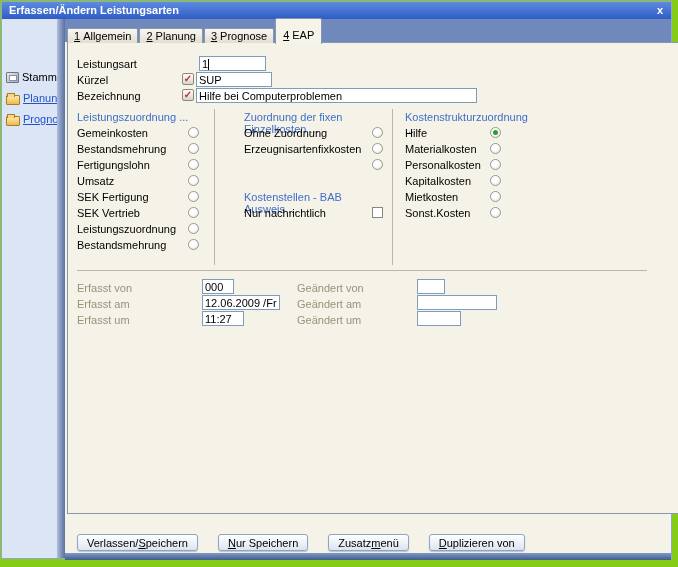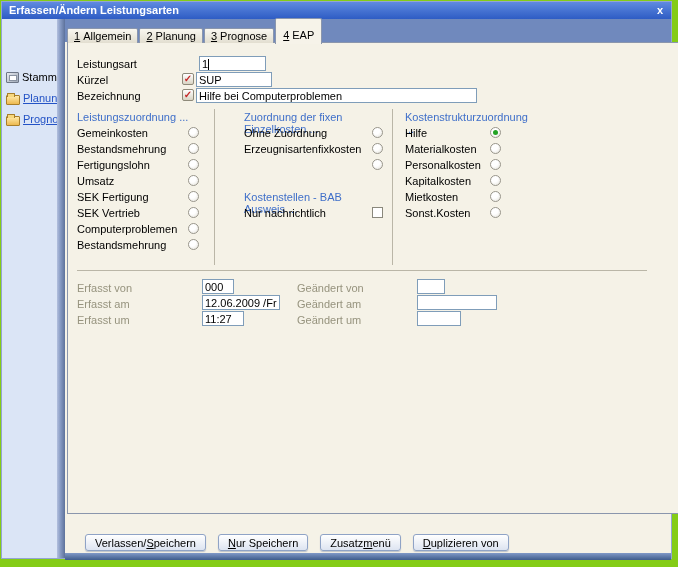--- a/index.html
+++ b/index.html
@@ -63,21 +63,21 @@
 
   .col { position:absolute; }
   .orow { position:absolute; height:14px; width:100%; cursor:default; }
   .orow .olabel { position:absolute; left:0; top:0; }
   .radio { position:absolute; top:0; width:11px; height:11px; border:1px solid #99968c; border-radius:50%;
            background:radial-gradient(circle at 35% 30%, #ffffff 40%, #e3e1d8); }
   .radio.sel::after { content:''; position:absolute; left:2px; top:2px; width:5px; height:5px;
                       border-radius:50%; background:#23a323; }
   .checkbox { position:absolute; top:0; width:11px; height:11px; border:1px solid #8a887c; background:#fff; }
 
-  .btnrow { position:absolute; left:12px; top:515px; display:flex; gap:12px; z-index:2;margin-left:8px; }
+  .btnrow { position:absolute; left:12px; top:515px; display:flex; gap:20px; z-index:2; }
   .xpbtn { height:17px; padding:0 9px; font:11px "Liberation Sans", sans-serif;
            background:linear-gradient(#ffffff,#dde4f1); border:1px solid #8fa3c6; border-radius:3px;
            color:#000; cursor:default; white-space:nowrap; box-shadow:0 1px 1px rgba(90,110,150,.35); }
   .xpbtn .mn { text-decoration:underline; }
   .bottomstrip { position:absolute; left:0; right:0; top:534px; height:7px;
                  background:linear-gradient(#8099c7,#3f5d8c); z-index:2; }
 </style>
 </head>
 <body>
 
@@ -164,21 +164,21 @@
               </div>
             <div class="orow" style="top:148px">
                 <span class="olabel">SEK Fertigung</span>
                 <span class="radio" style="left:111px"></span>
               </div>
             <div class="orow" style="top:164px">
                 <span class="olabel">SEK Vertrieb</span>
                 <span class="radio" style="left:111px"></span>
               </div>
             <div class="orow" style="top:180px">
-                <span class="olabel">Computerproblemen</span>
+                <span class="olabel">Leistungszuordnung</span>
                 <span class="radio" style="left:111px"></span>
               </div>
             <div class="orow" style="top:196px">
                 <span class="olabel">Bestandsmehrung</span>
                 <span class="radio" style="left:111px"></span>
               </div>
           </div>
 
           <div class="col" style="left:176px; top:0; width:139px">
             <span class="ghdr" style="top:68px">Zuordnung der fixen Einzelkosten ...</span>

